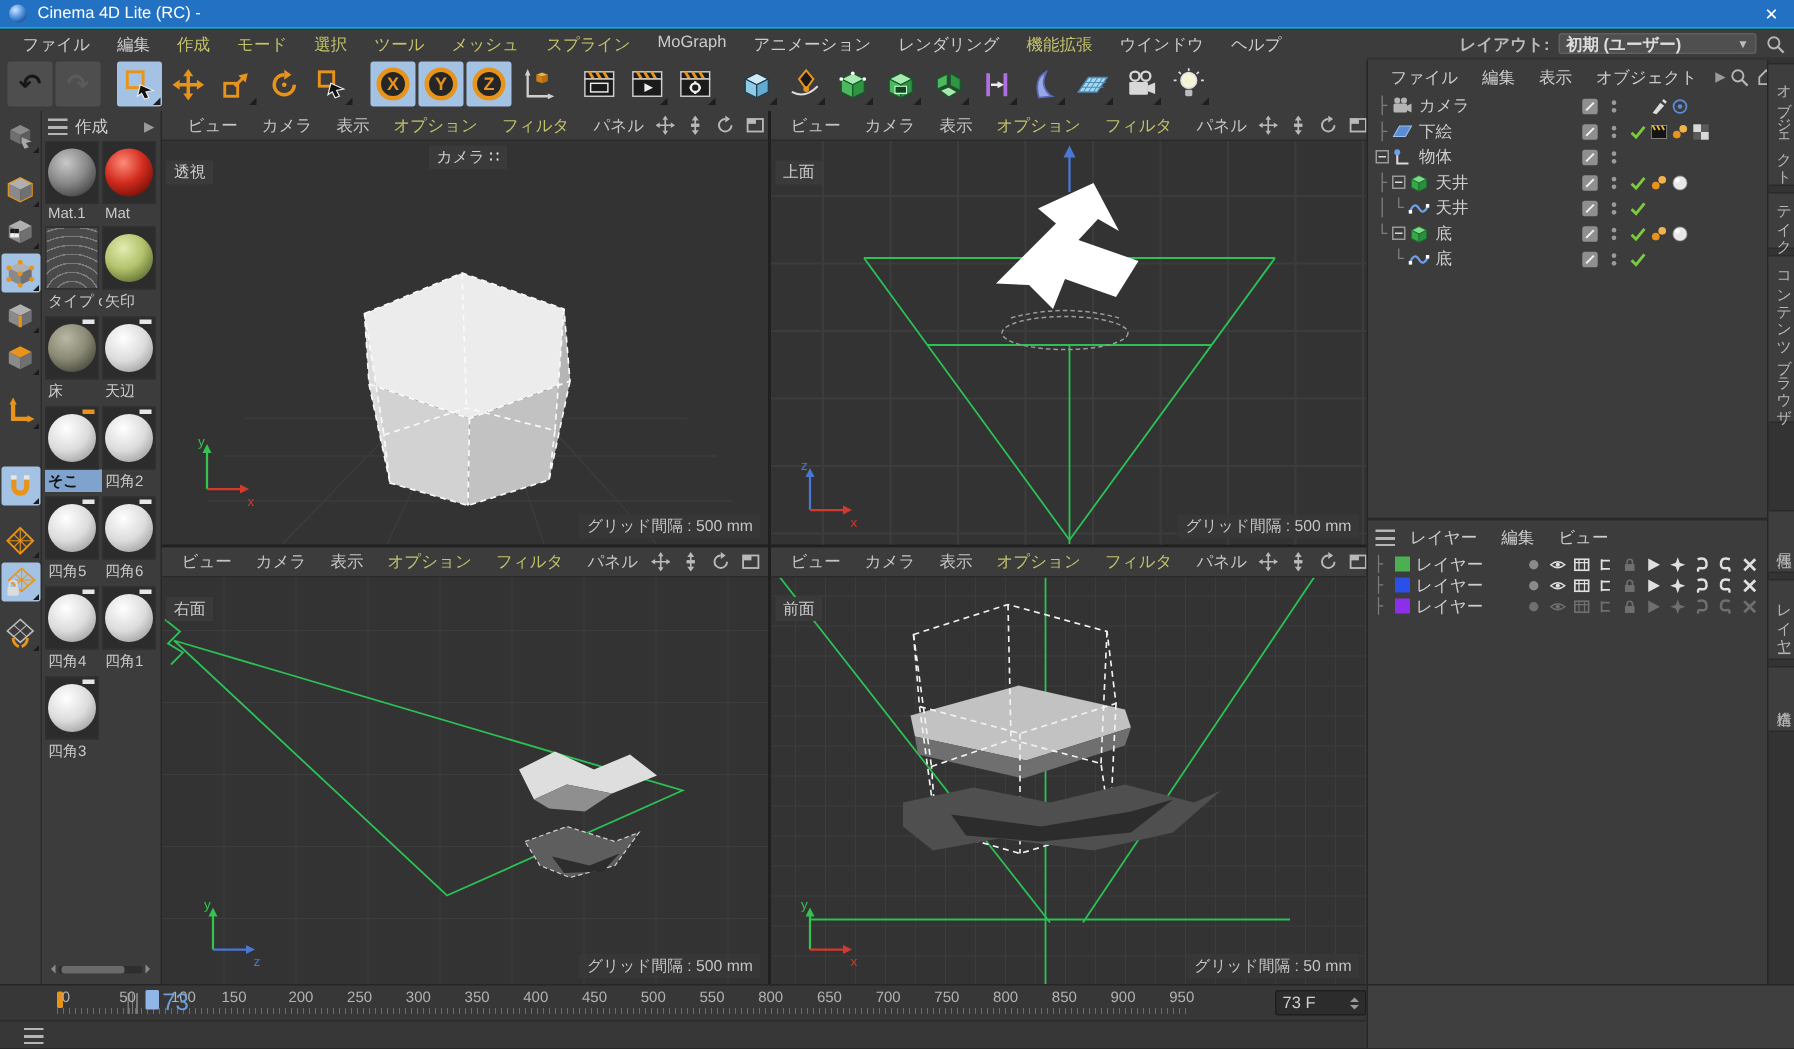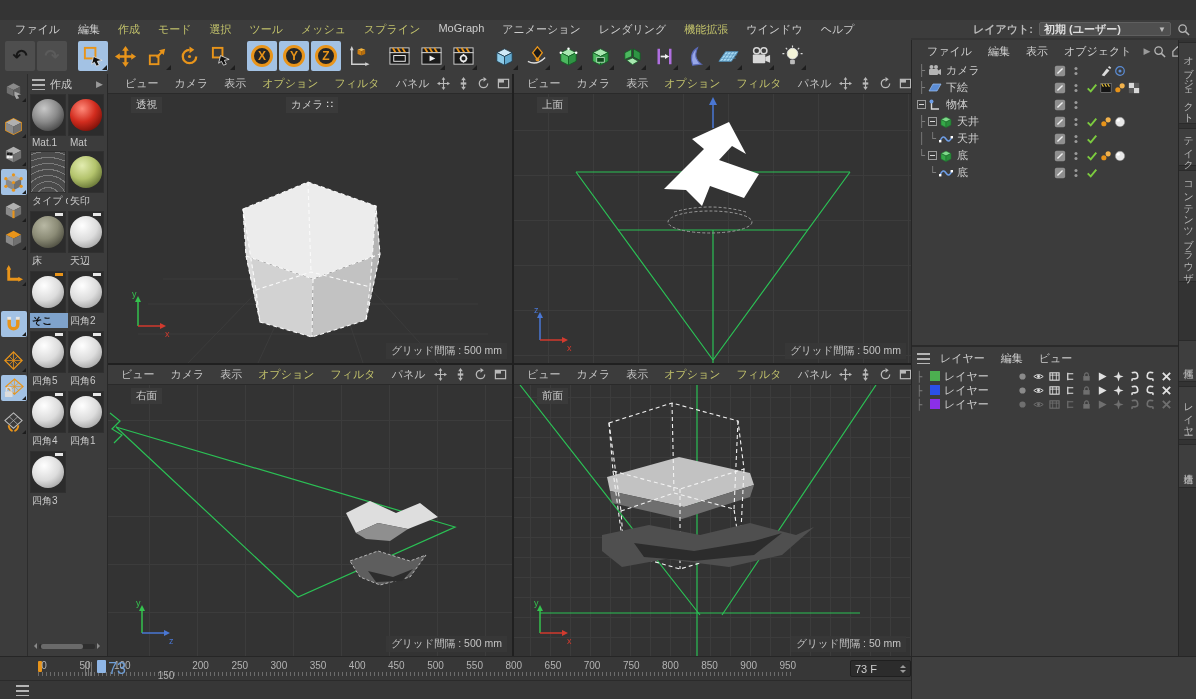--- a/index.html
+++ b/index.html
@@ -77,21 +77,21 @@
   
   #workspace { left:108px; top:74px; width:803px; height:582px; background:#202020; }
   .vp { position:absolute; background:#333; }
   .vp-header { height:20px; background:#3c3c3c; display:flex; align-items:center; padding:0 5px; border-bottom:1px solid #2a2a2a; }
   .vp-menu-item { padding:0 8px; color:#c6c6c6; white-space:nowrap; }
   .vp-menu-item.hl { color:#c2c26b; }
   .vp-icons { margin-left:auto; display:flex; gap:7px; align-items:center; }
   .vp-icons svg { width:13px; height:13px; }
   .vp-canvas { position:relative; width:100%; overflow:hidden; }
   .chip { position:absolute; background:#3a3a3a; color:#cdcdcd; padding:1px 5px; font-size:10.5px; }
-  .chip.tl { left:3px; top:3px;margin-left:20px; }
+  .chip.tl { left:3px; top:13px; }
   .chip.grid { right:5px; bottom:4px; color:#c4c4c4; background:rgba(56,56,56,.95); }
   .chip.cam { top:3px; }
   .grid-ortho { background-image:linear-gradient(#3c3c3c 1px, transparent 1px), linear-gradient(90deg, #3c3c3c 1px, transparent 1px); }
   .hamburger { display:inline-block; width:13px; height:11px;
     background:repeating-linear-gradient(#b5b5b5 0 2px, transparent 2px 5px); }
 
   
   #rightpanel { left:911px; top:40px; width:267px; height:620px; background:#3c3c3c; border-left:1px solid #262626; }
   .pan-header { height:22px; display:flex; align-items:center; padding:0 5px; gap:2px; }
   .pan-menu-item { padding:0 8px; color:#cdcdcd; white-space:nowrap; }
@@ -144,20 +144,25 @@
   #frame-field .spin .up { border-bottom-color:#9a9a9a; }
   #frame-field .spin .dn { border-top-color:#9a9a9a; }
   #corner { left:911px; top:656px; width:285px; height:43px; background:#3f3f3f; border-left:1px solid #262626; border-top:1px solid #262626; }
   #bottombar { left:0; top:680px; width:911px; height:19px; background:#373737; border-top:1px solid #2b2b2b; display:flex; align-items:center; padding-left:16px; }
 </style>
 </head>
 <body>
 
 <div id="app">
 
+  <div class="abs" id="titlebar">
+    <span id="app-icon"></span>
+    <span id="title-text">Cinema 4D Lite (RC) -</span>
+    <span id="close-btn">✕</span>
+  </div>
 
   <div class="abs" id="menubar">
     <span id="menubar-items" style="display:flex">
         <span class="menu-item">ファイル</span>
         <span class="menu-item">編集</span>
         <span class="menu-item hl">作成</span>
         <span class="menu-item hl">モード</span>
         <span class="menu-item hl">選択</span>
         <span class="menu-item hl">ツール</span>
         <span class="menu-item hl">メッシュ</span>
@@ -1395,21 +1400,21 @@
     </div>
 
   <div class="abs" id="timeline">
     <div id="tl-grip"></div>
     <div id="tl-minor"></div>
     <div id="tl-zero"></div>
     <div id="tl-ticks">
         <span class="tick" style="left: 44px;">0</span>
         <span class="tick" style="left: 85px;">50</span>
         <span class="tick" style="left: 122.3px;">100</span>
-        <span class="tick" style="left: 166px; margin-top: 10px;">150</span>
+        <span class="tick" style="left: 156px;">150</span>
         <span class="tick" style="left: 200.6px;">200</span>
         <span class="tick" style="left: 239.75px;">250</span>
         <span class="tick" style="left: 278.9px;">300</span>
         <span class="tick" style="left: 318.05px;">350</span>
         <span class="tick" style="left: 357.2px;">400</span>
         <span class="tick" style="left: 396.35px;">450</span>
         <span class="tick" style="left: 435.5px;">500</span>
         <span class="tick" style="left: 474.65px;">550</span>
         <span class="tick" style="left: 513.8px;">800</span>
         <span class="tick" style="left: 552.95px;">650</span>

